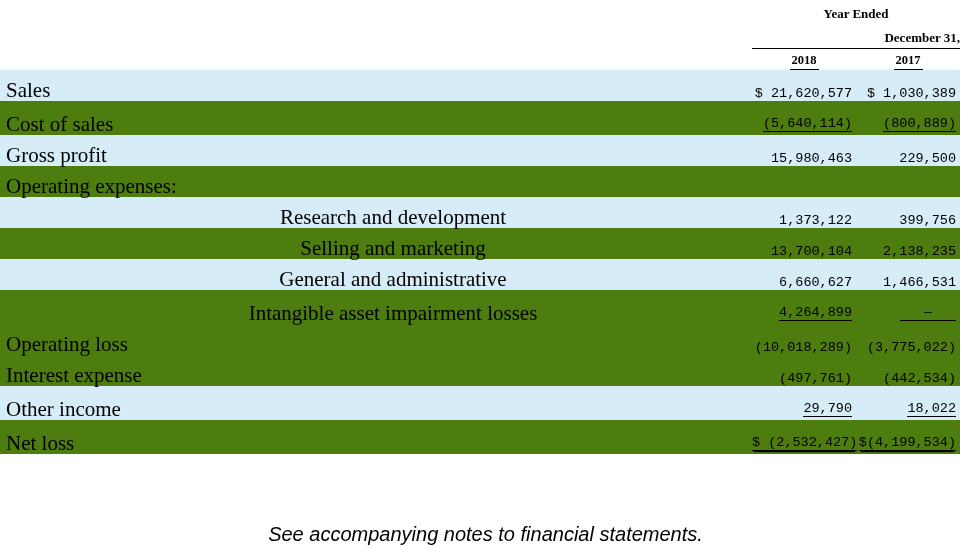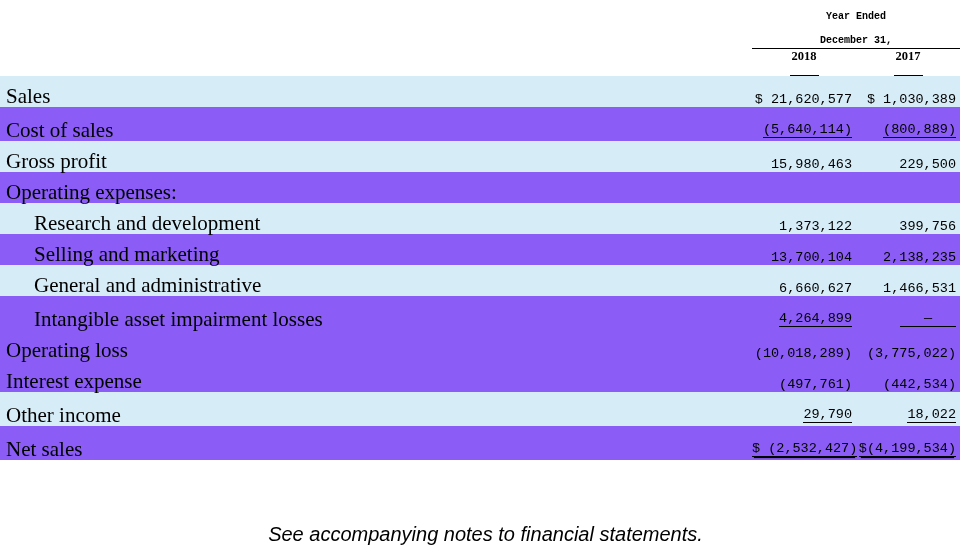--- a/index.html
+++ b/index.html
@@ -32,57 +32,58 @@
 
   td, th {
     padding: 0;
     vertical-align: bottom;
   }
 
   
   .hdr-cell {
     text-align: center;
     font-weight: bold;
-    font-size: 10px;
-    font-family: Liberation Mono, monospace;
+    font-size: 13px;
+    font-family: Liberation Serif, serif;
     padding-bottom: 2px;
   }
   .hdr-year-ended {
     height: 22px;
   }
   .hdr-dec {
     height: 22px;
   }
   .rule-under {
     border-bottom: 1.3px solid #000;
+    text-align: right;
   }
   .hdr-yr {
     height: 21px;
     text-align: center;
     font-weight: bold;
     font-size: 12.5px;
   }
   .hdr-yr span {
     display: inline-block;
-    padding: 0 2px 11px 2px;
+    padding: 0 2px 1px 2px;
     font-family: Liberation Serif, serif;
   }
 
   
   tr.band td { background: #d6ecf7; }
-  tr.plain td { background: #8b5cf6; }
+  tr.plain td { background: #4d7c0f; }
 
   td.label {
     font-size: 21px;
     line-height: 1.0;
     height: 29px;
     padding-left: 6px;
     white-space: nowrap;
   }
-  td.label.indent { padding-left: 34px; }
+  td.label.indent { padding-left: 34px; text-align: center; }
 
   td.num {
     font-size: 13.5px;
     text-align: right;
     padding-right: 4px;
     height: 31px;
     white-space: nowrap;
     font-family: Liberation Mono, monospace;
   }
 
@@ -197,21 +198,21 @@
         <td class="num"><span class="amt">(442,534)</span></td>
       </tr>
 
       <tr class="band">
         <td class="label">Other income</td>
         <td class="num cellpad-b"><span class="amt ul-single">29,790</span></td>
         <td class="num cellpad-b"><span class="amt ul-single">18,022</span></td>
       </tr>
 
       <tr class="plain">
-        <td class="label">Net sales</td>
+        <td class="label">Net loss</td>
         <td class="num cellpad-b"><span class="amt ul-double">$  (2,532,427)</span></td>
         <td class="num cellpad-b"><span class="amt ul-double">$(4,199,534)</span></td>
       </tr>
 
     </tbody>
   </table>
 
   <div class="footnote">See accompanying notes to financial statements.</div>
 </div>
 

